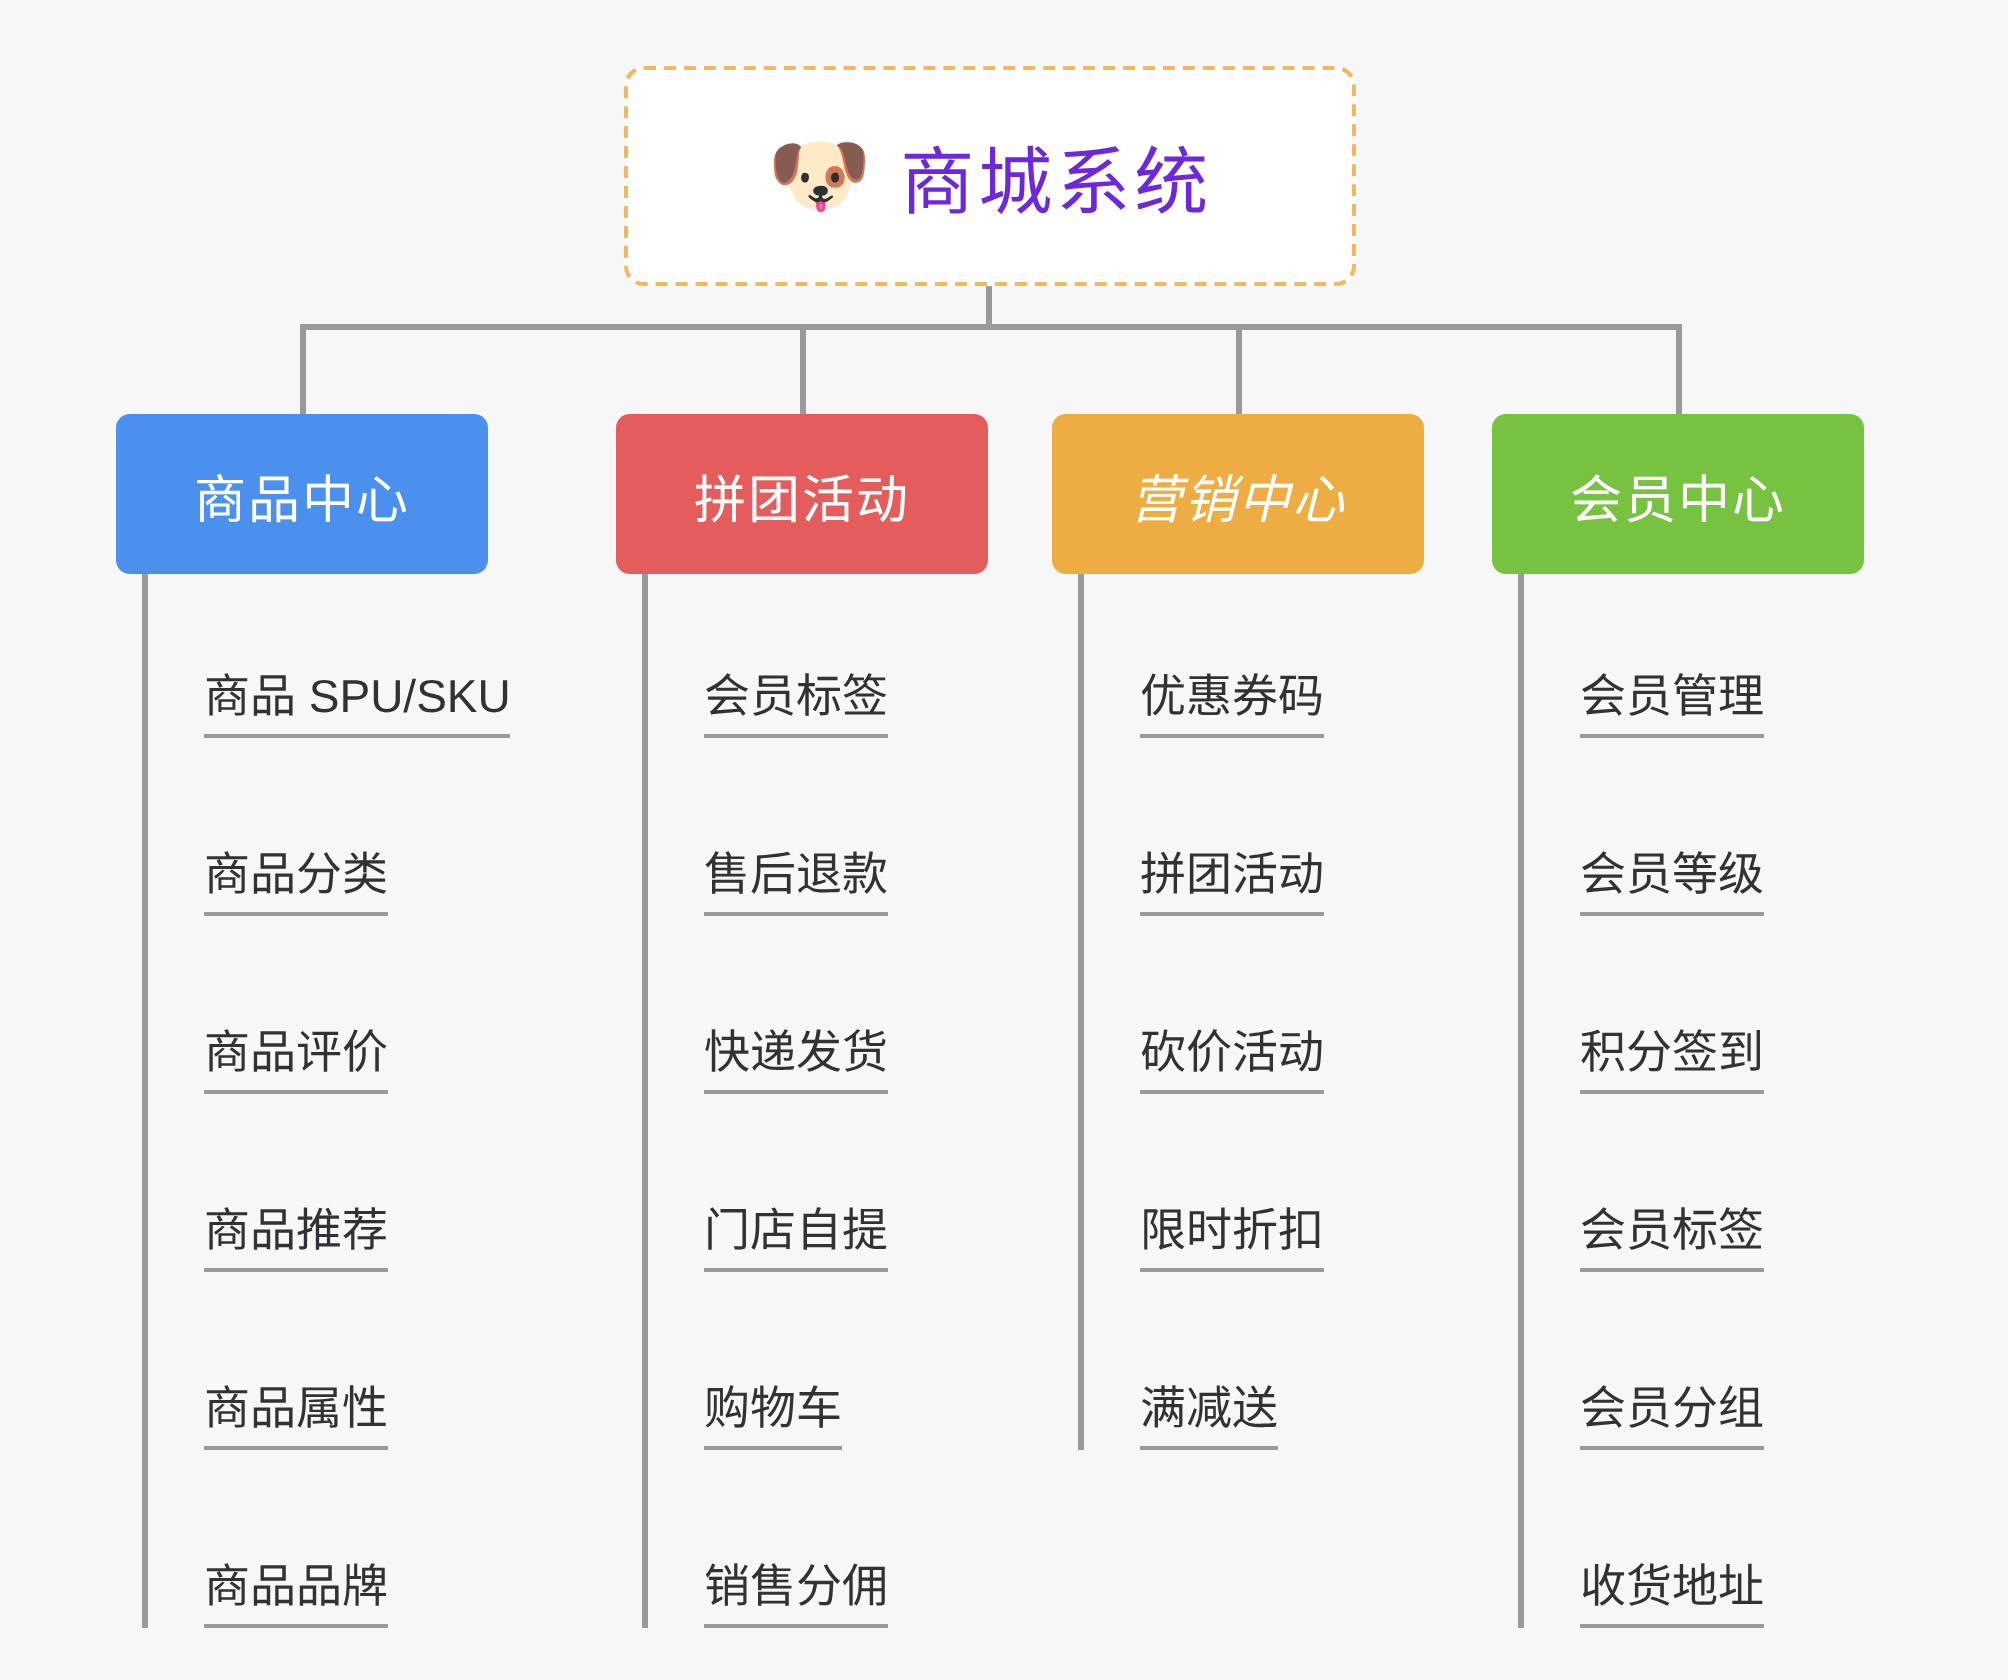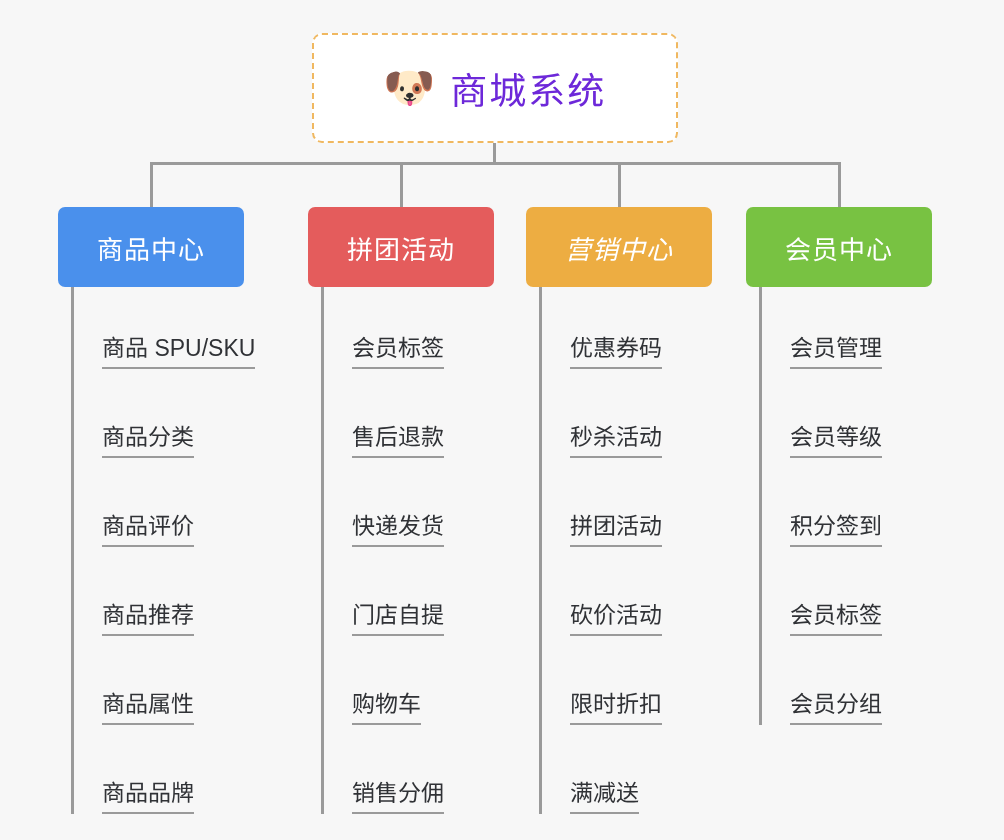--- a/index.html
+++ b/index.html
@@ -196,23 +196,20 @@
     </div>
   </div>
 
   <div class="column c3">
     <div class="col-header">营销中心</div>
     <div class="leaf-list">
       <div class="leaf-item">
           <span class="leaf-label">优惠券码</span>
         </div>
       <div class="leaf-item">
-          <span class="leaf-label">秒杀活动</span>
-        </div>
-      <div class="leaf-item">
           <span class="leaf-label">拼团活动</span>
         </div>
       <div class="leaf-item">
           <span class="leaf-label">砍价活动</span>
         </div>
       <div class="leaf-item">
           <span class="leaf-label">限时折扣</span>
         </div>
       <div class="leaf-item">
           <span class="leaf-label">满减送</span>
@@ -231,16 +228,19 @@
         </div>
       <div class="leaf-item">
           <span class="leaf-label">积分签到</span>
         </div>
       <div class="leaf-item">
           <span class="leaf-label">会员标签</span>
         </div>
       <div class="leaf-item">
           <span class="leaf-label">会员分组</span>
         </div>
+      <div class="leaf-item">
+          <span class="leaf-label">收货地址</span>
+        </div>
     </div>
   </div>
 
 </div>
 
 </body></html>

